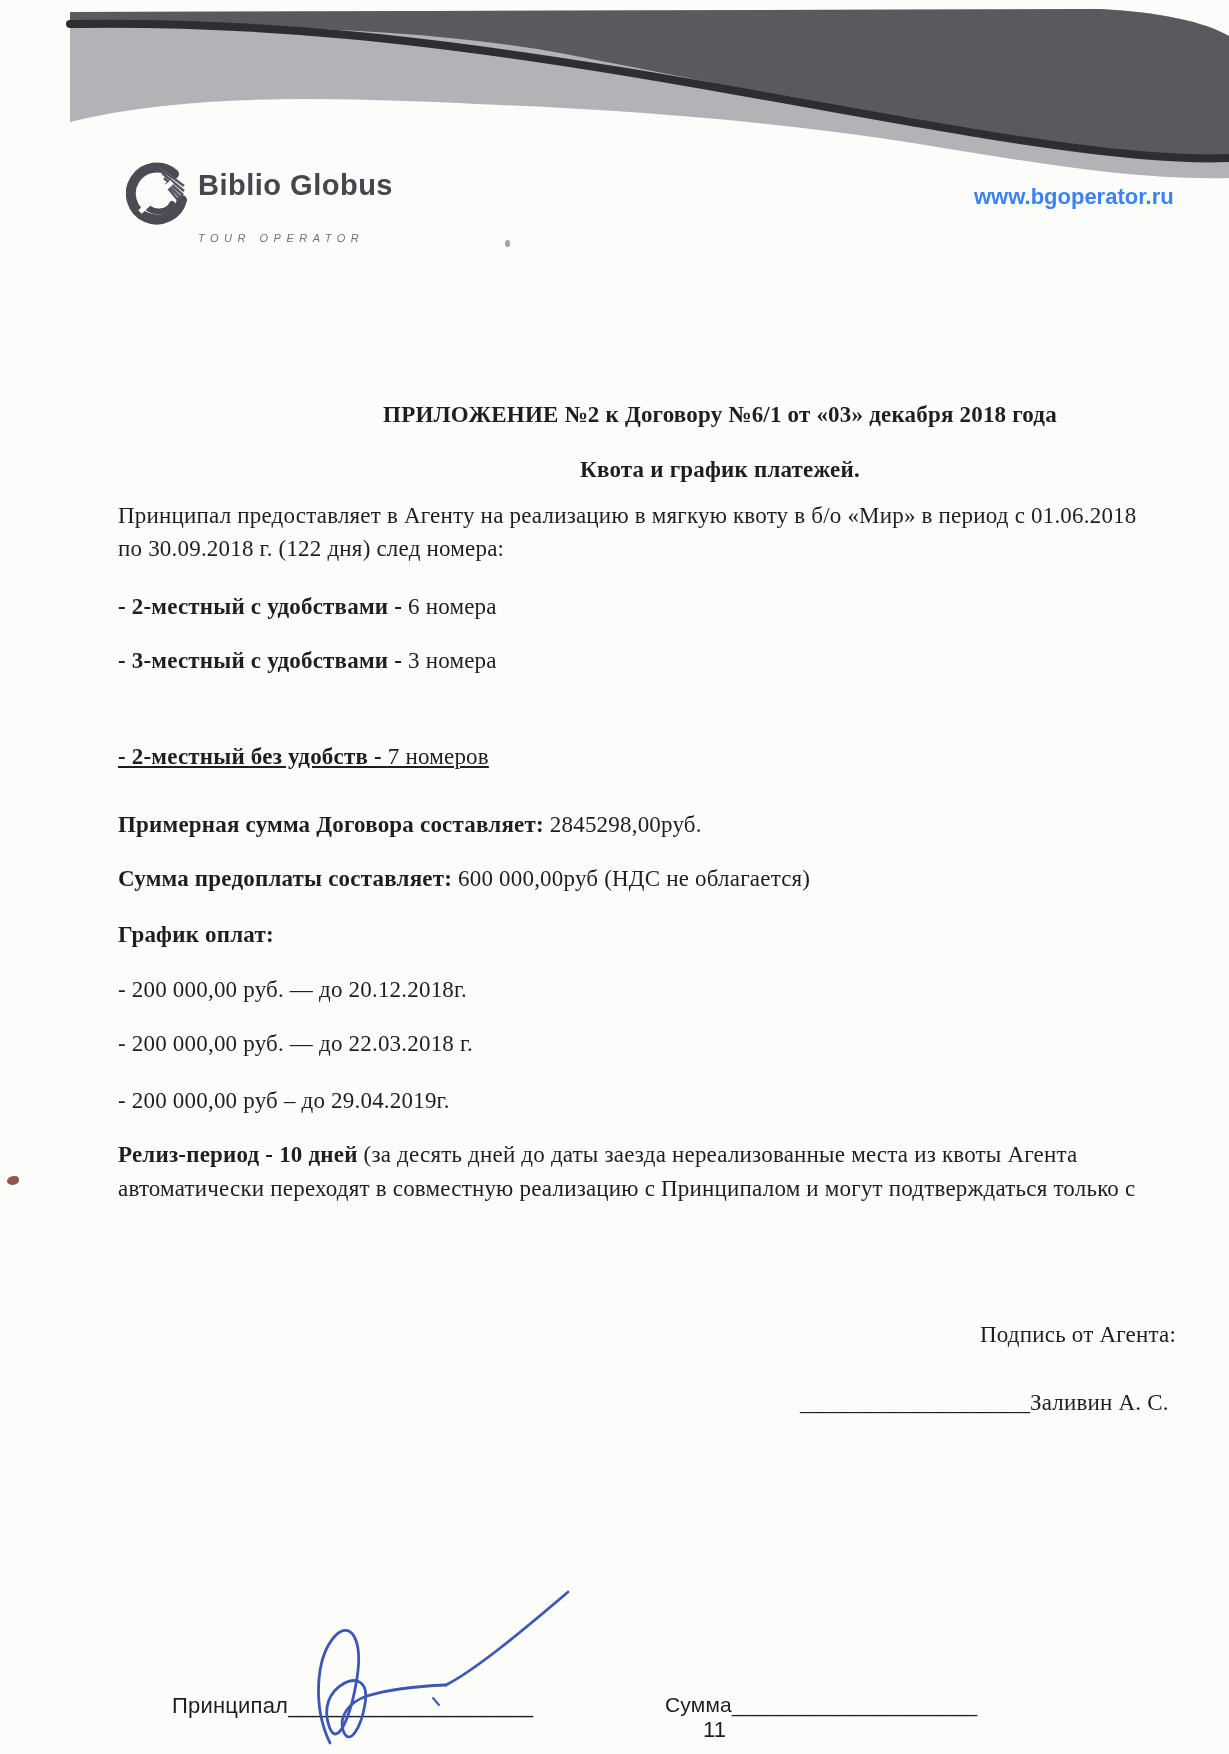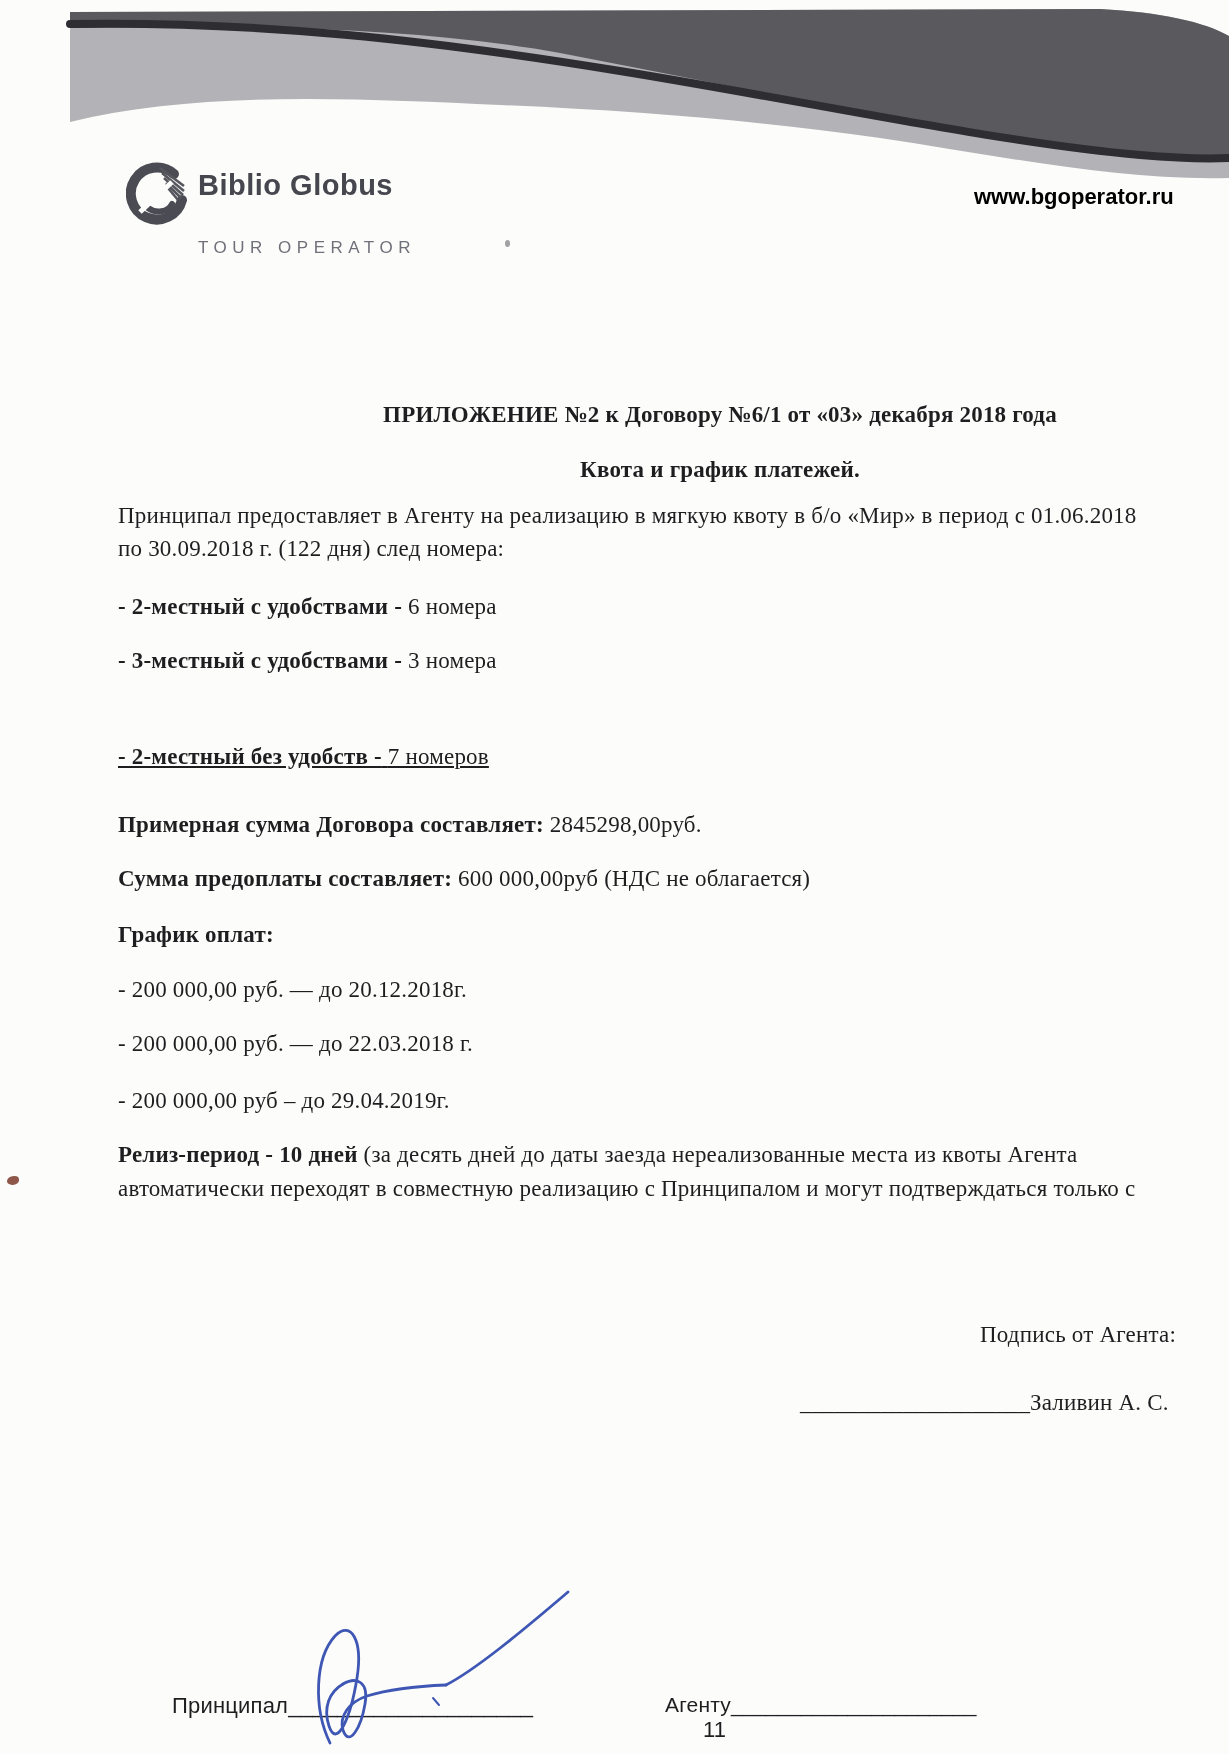--- a/index.html
+++ b/index.html
@@ -17,26 +17,26 @@
   .hdr-svg{position:absolute;left:0;top:0;}
   
   .logo{position:absolute;left:126px;top:162px;display:flex;align-items:flex-start;gap:10px;}
   .logo-text{display:flex;flex-direction:column;margin-top:8px;gap:32px;}
   .brand{
     font-family:"Liberation Sans","DejaVu Sans",sans-serif;font-weight:700;
     font-size:29px;color:var(--logo-gray);letter-spacing:.5px;line-height:1.05;
   }
   .tagline{
     font-family:"Liberation Sans","DejaVu Sans",sans-serif;font-weight:500;
-    font-size:17px;color:#70707a;letter-spacing:5.5px;margin-top:6px;
+    font-size:11px;color:#70707a;letter-spacing:5.5px;font-style:italic;
   }
   .website{
     position:absolute;left:974px;top:184px;
     font-family:"Liberation Sans","DejaVu Sans",sans-serif;font-weight:700;
-    font-size:22px;color:#000000;
+    font-size:22px;color:#3b82f6;
   }
   
   .line{position:absolute;left:118px;white-space:nowrap;font-size:23px;color:var(--ink);letter-spacing:.2px;}
   .just{white-space:normal;overflow:visible;}
   .just::after{content:"";display:inline-block;width:100%;}
   .center{white-space:normal;width:1204px;text-align:center;}
   .b{font-weight:700;}
   .us{letter-spacing:0;}
   .sans{font-family:"Liberation Sans","DejaVu Sans",sans-serif;}
   
@@ -104,21 +104,21 @@
   <div class="line" style="top:1031px;">- 200 000,00 руб. — до 22.03.2018 г.</div>
   <div class="line" style="top:1088px;">- 200 000,00 руб  –   до 29.04.2019г.</div>
 
   <div class="line just" style="top:1142px;width:1072px;"><span class="b">Релиз-период  - 10 дней </span><span>(за десять дней до даты заезда нереализованные места из квоты Агента</span></div>
   <div class="line just" style="top:1176px;width:1118px;">автоматически переходят в совместную реализацию с Принципалом и могут подтверждаться только с</div>
 
   <div class="line" style="left:980px;top:1322px;">Подпись от Агента:</div>
   <div class="line" style="left:800px;top:1390px;"><span class="us">____________________</span><span>Заливин А. С.</span></div>
 
   <div class="line sans" style="left:172px;top:1693px;font-size:22px;"><span>Принципал</span><span class="us">____________________</span></div>
-  <div class="line sans" style="left:665px;top:1693px;font-size:21px;"><span>Агенту</span><span class="us">_____________________</span></div>
+  <div class="line sans" style="left:665px;top:1693px;font-size:21px;"><span>Сумма</span><span class="us">_____________________</span></div>
   <div class="line sans" style="left:703px;top:1717px;font-size:22px;">11</div>
 
   <svg class="sig-svg" width="300" height="176" viewBox="0 0 300 176" aria-hidden="true">
     <g fill="none" stroke="#3f57b4" stroke-width="2.8" stroke-linecap="round">
       <path d="M45,165 C28,130 30,80 50,58 C66,42 78,62 72,100 C66,138 52,172 44,148 C38,130 44,114 58,106"></path>
       <path d="M58,106 C72,98 84,104 80,126 C76,150 64,170 58,152 C54,138 64,124 82,118 C108,110 135,108 161,107"></path>
       <path d="M161,107 C190,92 235,55 283,14"></path>
       <path d="M148,120 L154,127" stroke-width="2"></path>
     </g>
   </svg>

